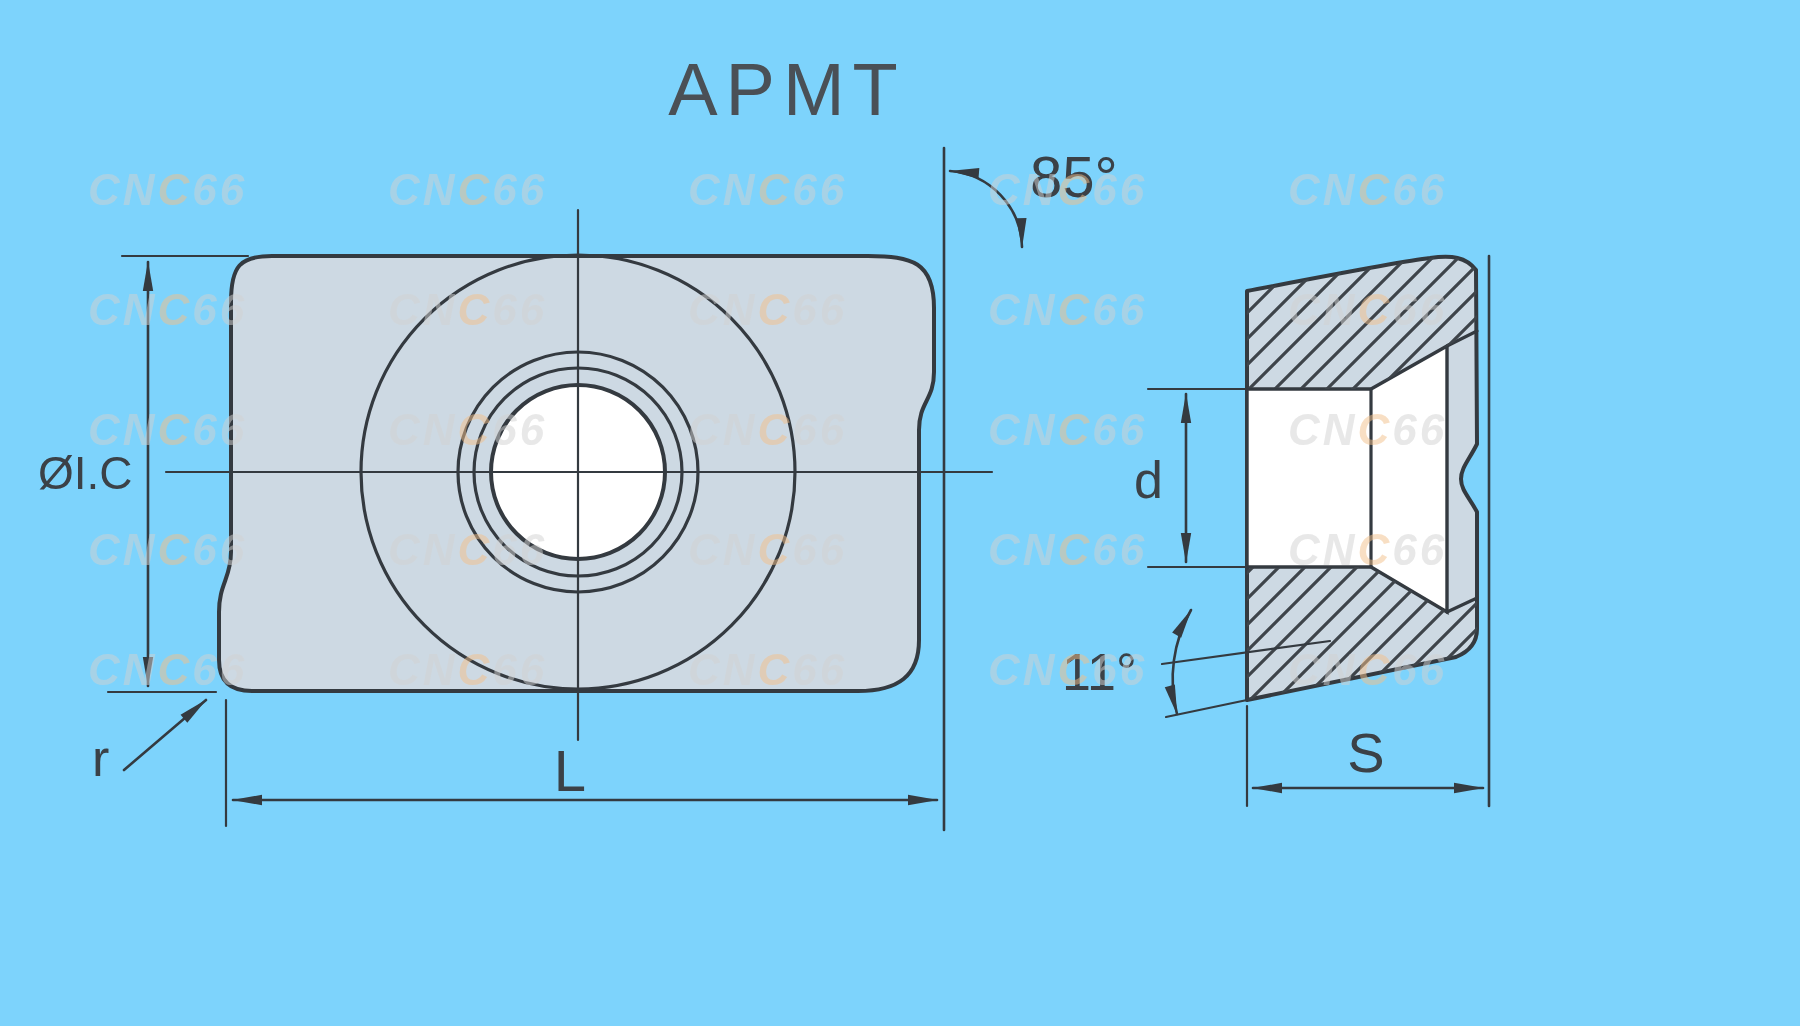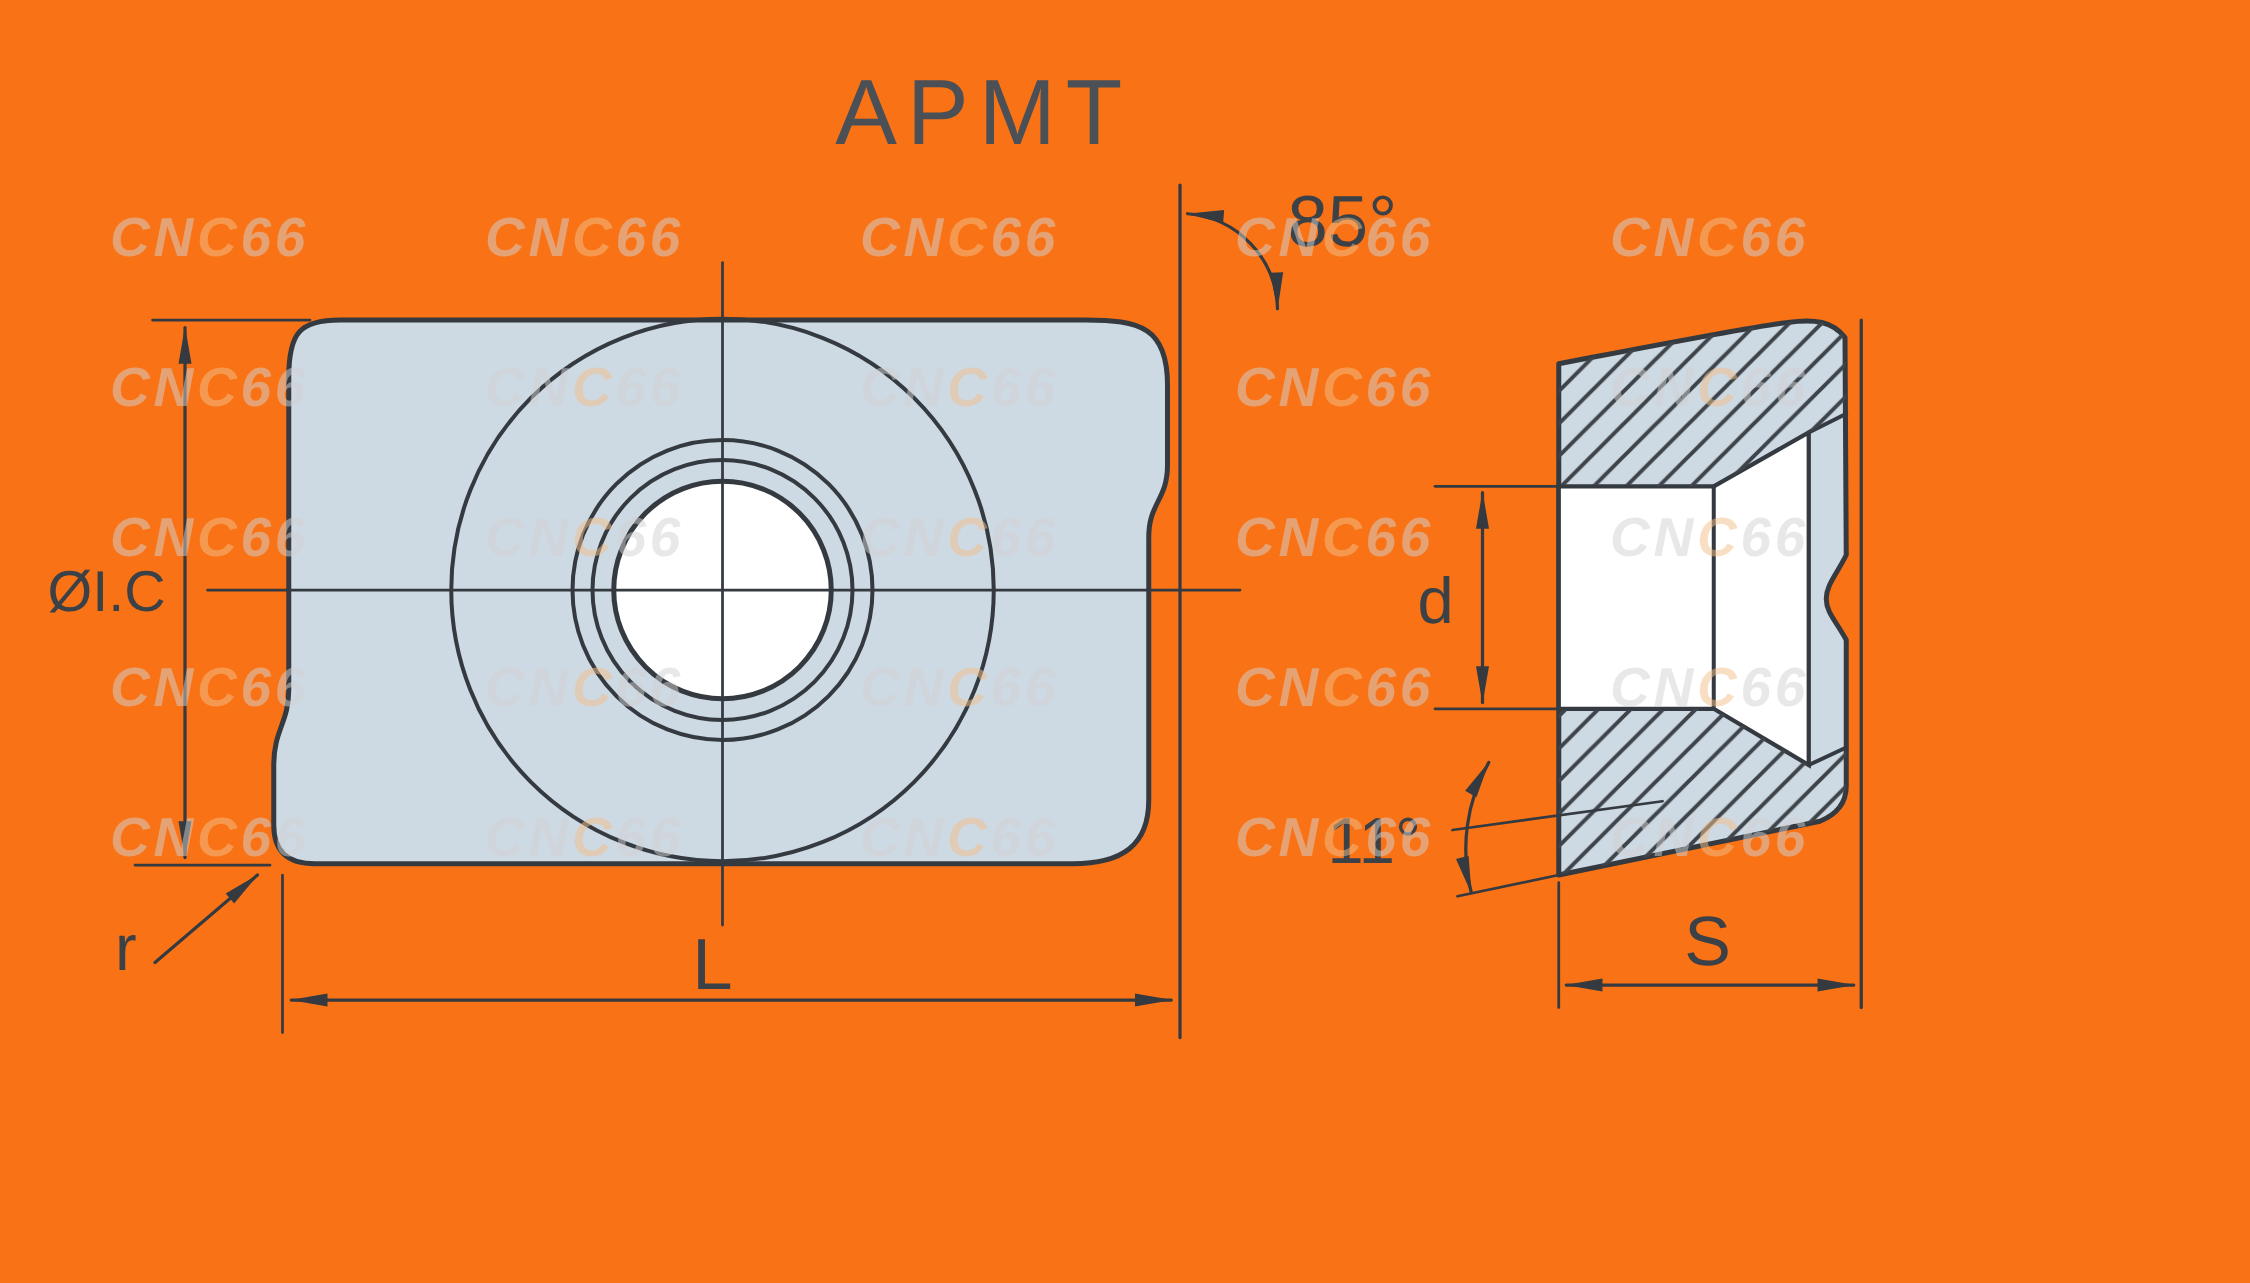--- a/index.html
+++ b/index.html
@@ -1,16 +1,16 @@
 <!DOCTYPE html>
 <html><head>
 <meta charset="utf-8">
 <style>
   html,body{margin:0;padding:0;background:#ffffff;}
-  .stage{position:relative;width:1800px;height:1026px;background:#f97316;overflow:hidden;}
+  .stage{position:relative;width:1800px;height:1026px;background:#7dd3fc;overflow:hidden;}
   svg{display:block;}
   .t-lbl{font-family:"Liberation Sans",sans-serif;fill:#3b4147;}
   .title{font-family:"Liberation Sans",sans-serif;fill:#4a5056;letter-spacing:8px;}
   .ln{stroke:#343a40;fill:none;stroke-linecap:round;}
   .s2{stroke-width:2.2;}
   .s25{stroke-width:2.6;}
   .s3{stroke-width:3.2;}
   .s4{stroke-width:4;}
   .body-fill{fill:#cdd9e3;stroke:#343a40;stroke-width:4;stroke-linejoin:round;}
   .hole-fill{fill:#ffffff;stroke:#343a40;}

